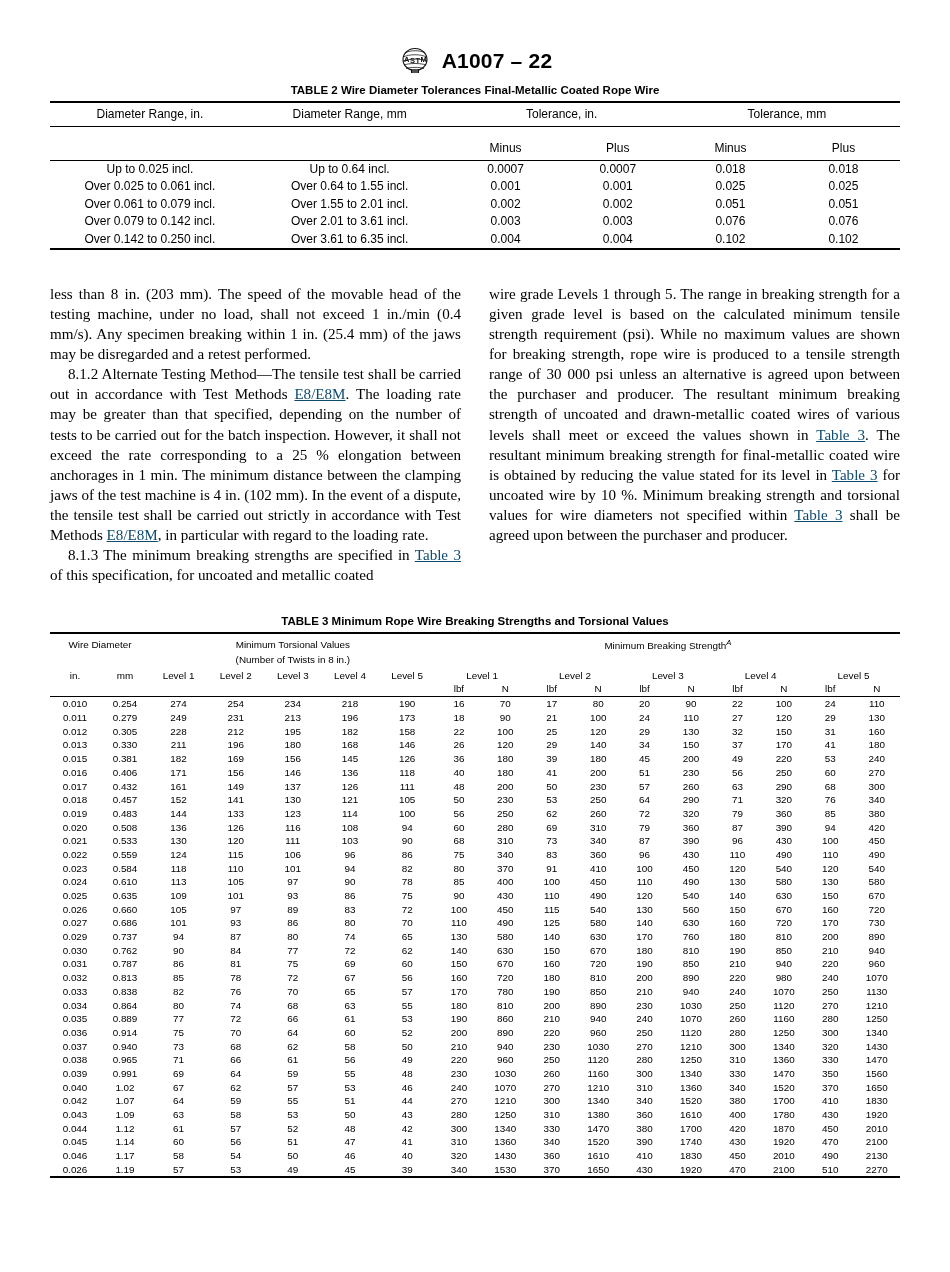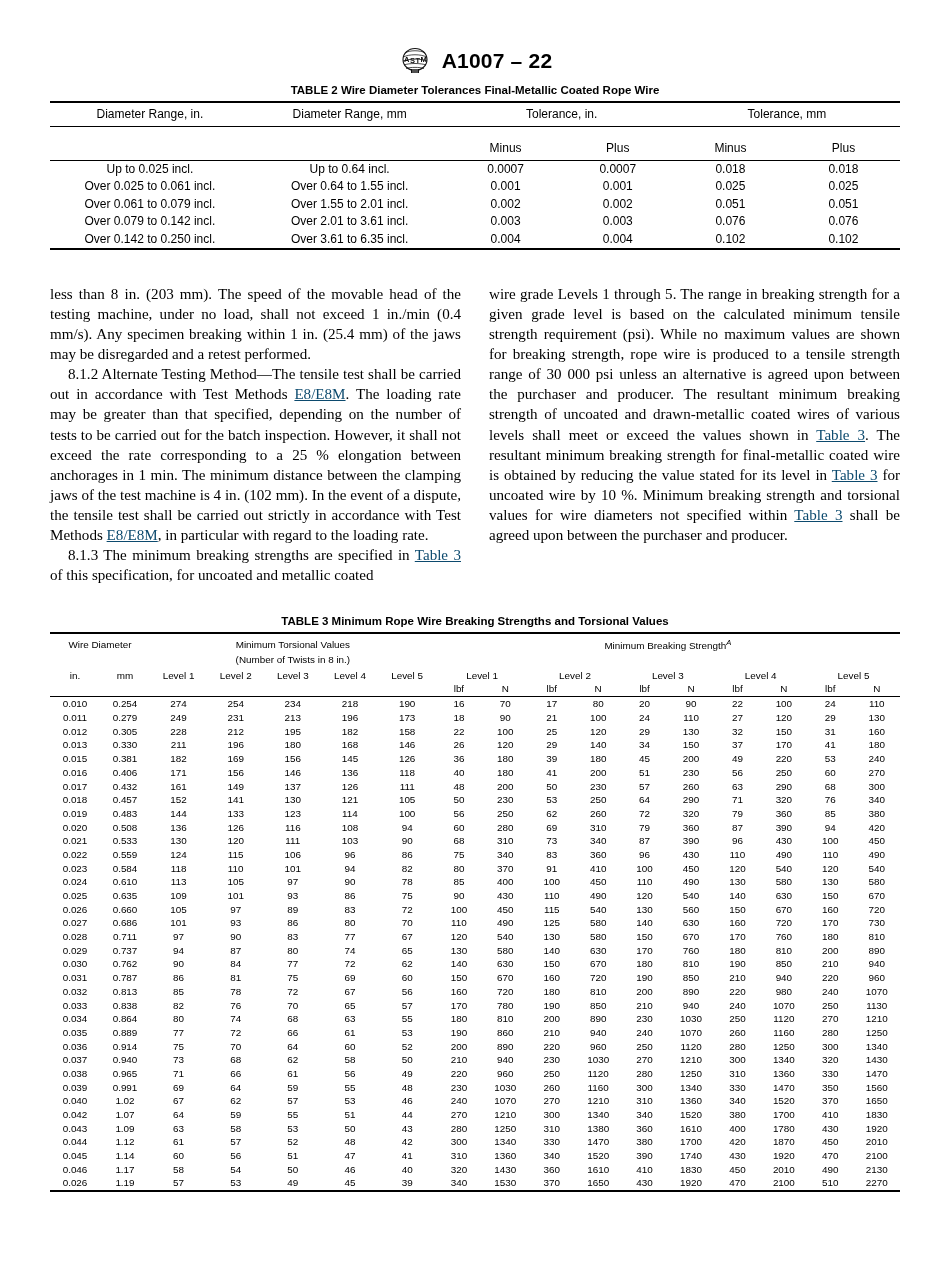--- a/index.html
+++ b/index.html
@@ -620,39 +620,20 @@
             <td class="ctr">125</td>
             <td class="ctr">580</td>
             <td class="ctr">140</td>
             <td class="ctr">630</td>
             <td class="ctr">160</td>
             <td class="ctr">720</td>
             <td class="ctr">170</td>
             <td class="ctr">730</td>
           </tr>
           <tr>
-            <td class="ctr">0.028</td>
-            <td class="ctr">0.711</td>
-            <td class="ctr">97</td>
-            <td class="ctr">90</td>
-            <td class="ctr">83</td>
-            <td class="ctr">77</td>
-            <td class="ctr">67</td>
-            <td class="ctr">120</td>
-            <td class="ctr">540</td>
-            <td class="ctr">130</td>
-            <td class="ctr">580</td>
-            <td class="ctr">150</td>
-            <td class="ctr">670</td>
-            <td class="ctr">170</td>
-            <td class="ctr">760</td>
-            <td class="ctr">180</td>
-            <td class="ctr">810</td>
-          </tr>
-          <tr>
             <td class="ctr">0.029</td>
             <td class="ctr">0.737</td>
             <td class="ctr">94</td>
             <td class="ctr">87</td>
             <td class="ctr">80</td>
             <td class="ctr">74</td>
             <td class="ctr">65</td>
             <td class="ctr">130</td>
             <td class="ctr">580</td>
             <td class="ctr">140</td>

